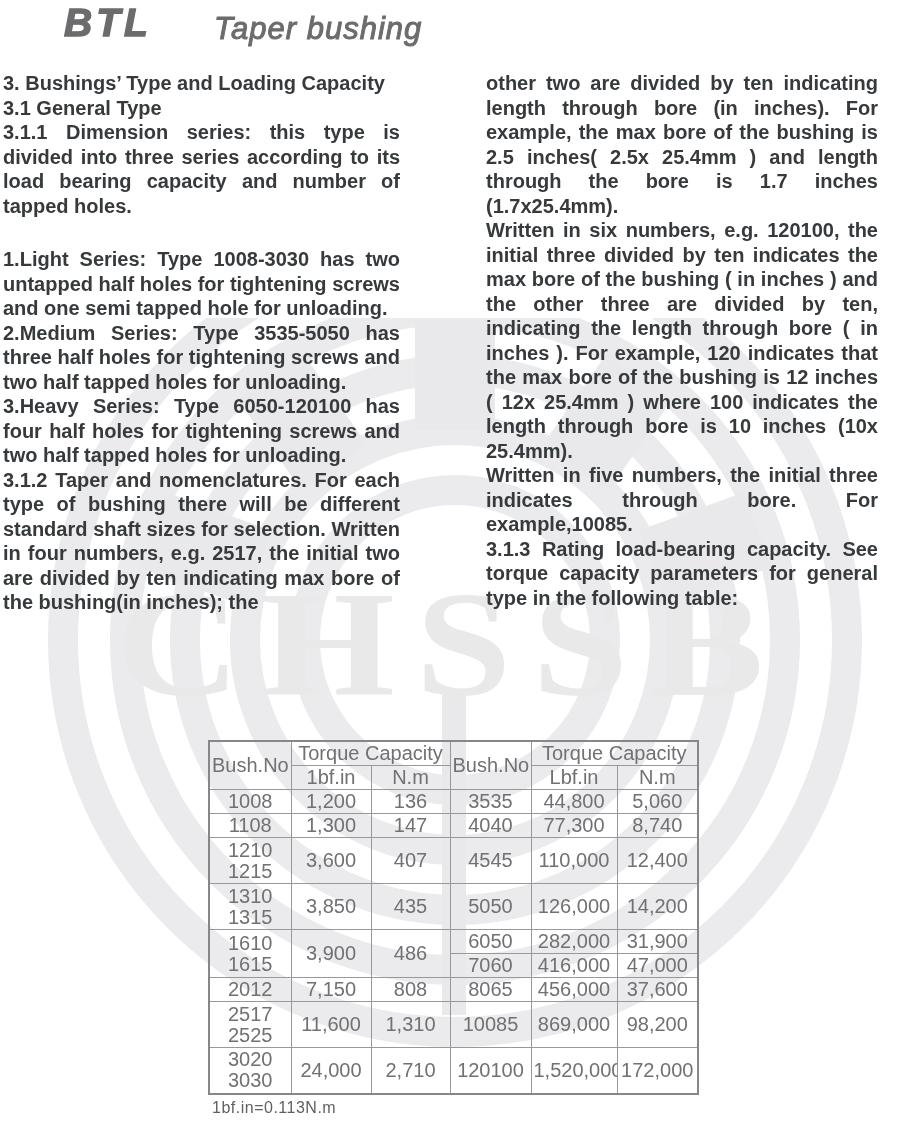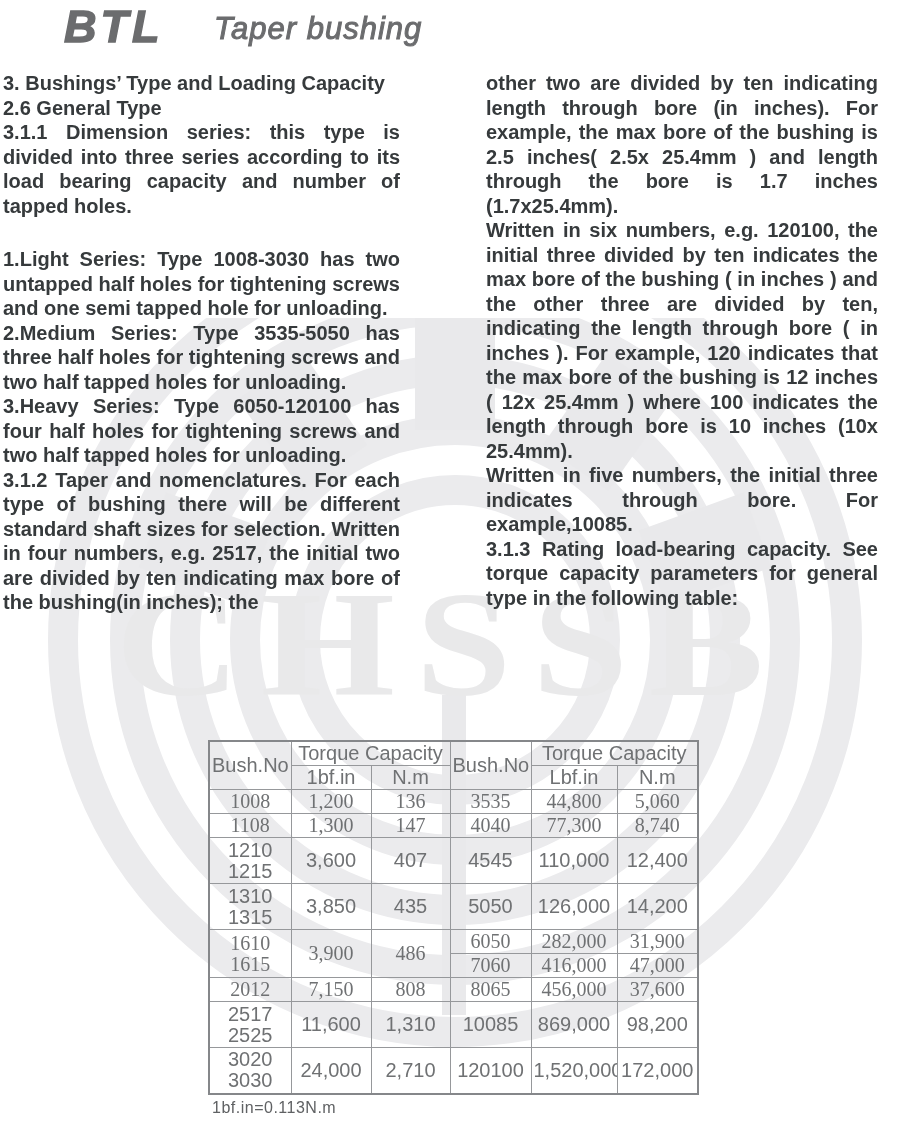--- a/index.html
+++ b/index.html
@@ -10,21 +10,21 @@
     background:#ffffff;
     overflow:hidden;
     font-family:"Liberation Sans",sans-serif;
   }
   
   .watermark{position:absolute;left:0;top:0;width:900px;height:1131px;z-index:0;}
   
   .masthead{position:absolute;left:0;top:0;width:900px;height:64px;z-index:2;}
   .brand{
     position:absolute;left:64px;top:1px;
-    font-size:45px;font-weight:bold;font-style:italic;
+    font-size:39px;font-weight:bold;font-style:italic;
     letter-spacing:4px;color:#6b6c6e;
     -webkit-text-stroke:1.4px #6b6c6e;
   }
   .doc-title{
     position:absolute;left:214px;top:11px;
     font-size:31px;font-weight:normal;font-style:italic;
     letter-spacing:1px;color:#6b6c6e;
     -webkit-text-stroke:1px #6b6c6e;
   }
   
@@ -43,21 +43,21 @@
     border-collapse:collapse;table-layout:fixed;width:489px;
     font-size:20px;color:#6f7173;background:transparent;
   }
   table.tbl td{
     border:1px solid #96989b;text-align:center;vertical-align:middle;
     padding:0 2px;overflow:hidden;background:transparent;
   }
   table.tbl{border:2px solid #85878a;}
   tr.hrow1{height:24px;}
   tr.hrow2{height:23px;}
-  tr.r-single{height:23px;font-family:Liberation Serif, serif;}
+  tr.r-single{height:23px;}
   tr.r-double{height:46px;margin-top:16px;}
   .ln{line-height:21px;}
   
   .footnote{
     position:absolute;left:212px;top:1099px;z-index:2;
     font-size:16px;color:#5f6163;letter-spacing:0.5px;
   }
 </style>
 </head>
 <body>
@@ -89,21 +89,21 @@
     <text transform="translate(450,695) scale(1.15,1)" x="0" y="0" text-anchor="middle" font-family="Liberation Serif, serif" font-weight="bold" font-size="150" letter-spacing="18" fill="#e9e9ea">CHSSB</text>
   </svg>
 
   <div class="masthead">
     <div class="brand">BTL</div>
     <div class="doc-title">Taper bushing</div>
   </div>
 
   <div class="col col-left">
     <p>3. Bushings’ Type and Loading Capacity</p>
-    <p>2.6 General Type</p>
+    <p>3.1 General Type</p>
     <p>3.1.1 Dimension series: this type is divided into three series according to its load bearing capacity and number of tapped holes.</p>
     <p class="gap-before">1.Light Series: Type 1008-3030 has two untapped half holes for tightening screws and one semi tapped hole for unloading.</p>
     <p>2.Medium Series: Type 3535-5050 has three half holes for tightening screws and two half tapped holes for unloading.</p>
     <p>3.Heavy Series: Type 6050-120100 has four half holes for tightening screws and two half tapped holes for unloading.</p>
     <p>3.1.2 Taper and nomenclatures. For each type of bushing there will be different standard shaft sizes for selection. Written in four numbers, e.g. 2517, the initial two are divided by ten indicating max bore of the bushing(in inches); the</p>
   </div>
 
   <div class="col col-right">
     <p>other two are divided by ten indicating length through bore (in inches). For example, the max bore of the bushing is 2.5 inches( 2.5x 25.4mm ) and length through the bore is 1.7 inches (1.7x25.4mm).</p>
     <p>Written in six numbers, e.g. 120100, the initial three divided by ten indicates the max bore of the bushing ( in inches ) and the other three are divided by ten, indicating the length through bore ( in inches ). For example, 120 indicates that the max bore of the bushing is 12 inches ( 12x 25.4mm ) where 100 indicates the length through bore is 10 inches (10x 25.4mm).</p>

